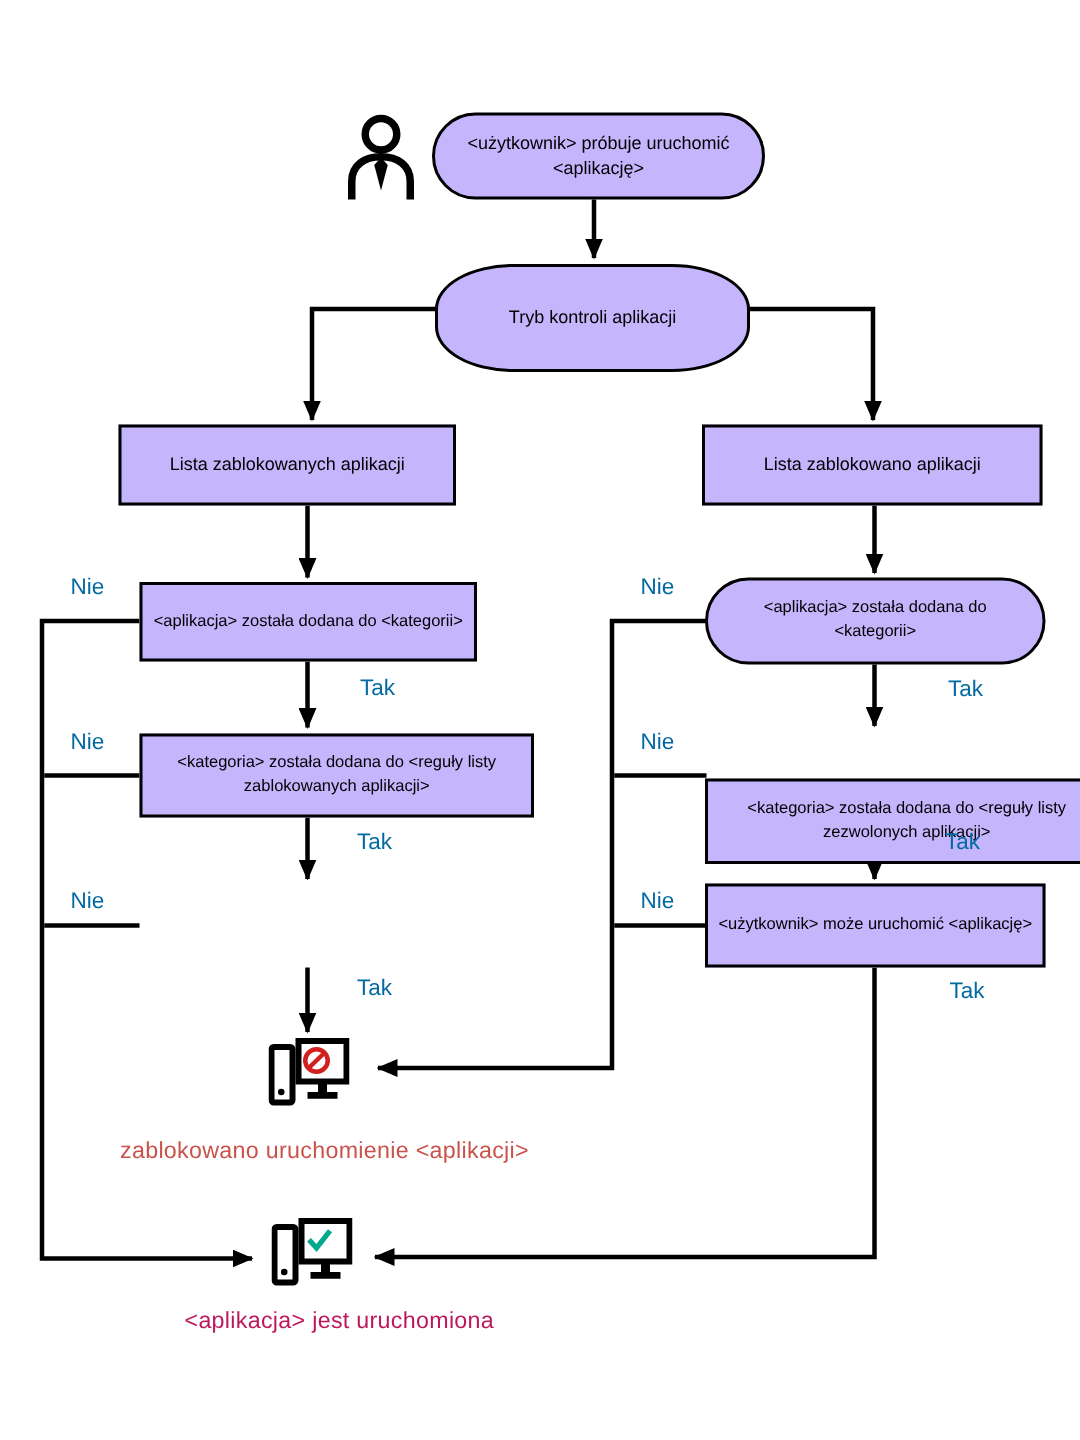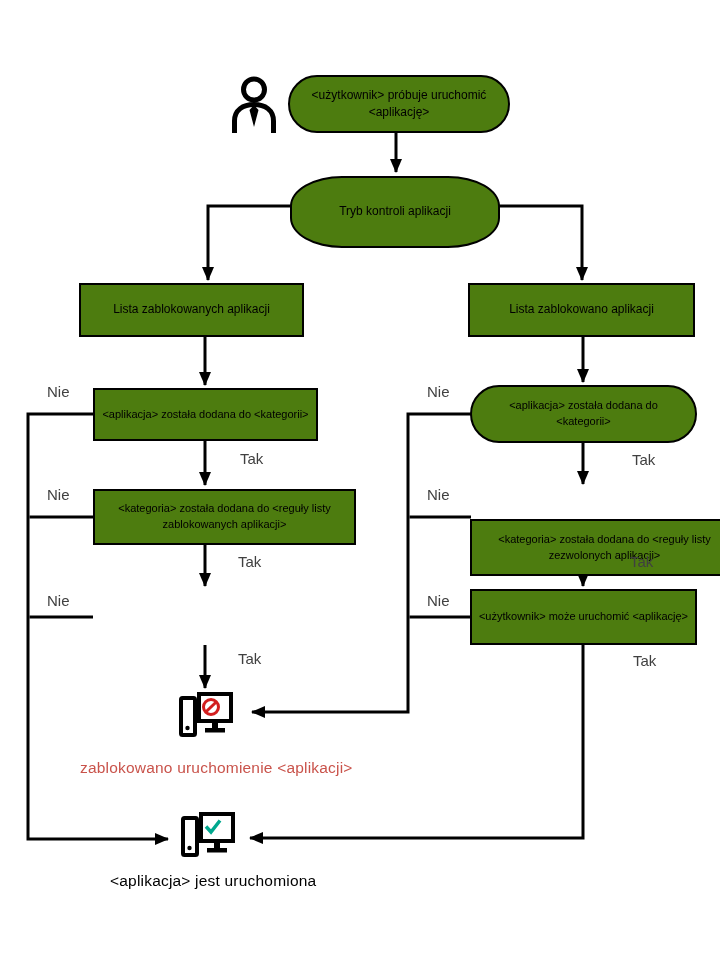--- a/index.html
+++ b/index.html
@@ -1,39 +1,39 @@
 <!DOCTYPE html>
 <html><head>
 <meta charset="utf-8">
 <style>
   html,body{margin:0;padding:0;background:#fff;}
   #canvas{position:relative;width:720px;height:960px;background:#ffffff;overflow:hidden;
           font-family:"Liberation Sans", sans-serif;color:#000;}
   #connectors{position:absolute;left:0;top:0;width:720px;height:960px;pointer-events:none;}
-  .flow-node{position:absolute;border:2.5px solid #000;background:#4d7c0f;box-sizing:border-box;
+  .flow-node{position:absolute;border:2.5px solid #000;background:#c4b5fd;box-sizing:border-box;
              display:flex;align-items:center;justify-content:center;text-align:center;
              font-size:11px;line-height:1.45;padding:2px 8px;}
   #node-user-attempts{left:288px;top:75px;width:222px;height:58px;border-radius:29px;font-size:12px;}
   #node-control-mode{left:290px;top:176px;width:210px;height:72px;border-radius:52px/30px;font-size:12px;}
   #node-blocked-list{left:79px;top:283px;width:225px;height:54px;font-size:12px;}
   #node-allowed-list{left:468px;top:283px;width:227px;height:54px;font-size:12px;}
   #node-app-cat-left{left:93px;top:388px;width:225px;height:53px;padding:2px 4px;}
   #node-app-cat-right{left:470px;top:385px;width:227px;height:58px;border-radius:29px;padding:2px 10px;}
   #node-cat-rule-left{left:93px;top:489px;width:263px;height:56px;}
   #node-cat-rule-right{left:470px;top:488px;width:269px;height:57px;margin-top:31px;}
   #node-user-cannot{left:93px;top:589px;width:225px;height:56px;}
   #node-user-can{left:470px;top:589px;width:227px;height:56px;padding:2px 4px;}
-  .decision-label{position:absolute;font-size:15px;color:#404040;}
+  .decision-label{position:absolute;font-size:15px;color:#0369a1;}
   #nie-left-1{left:47px;top:383px;} #nie-left-2{left:47px;top:486px;} #nie-left-3{left:47px;top:592px;}
   #nie-right-1{left:427px;top:383px;} #nie-right-2{left:427px;top:486px;} #nie-right-3{left:427px;top:592px;}
   #tak-left-1{left:240px;top:450px;} #tak-left-2{left:238px;top:553px;} #tak-left-3{left:238px;top:650px;}
   #tak-right-1{left:632px;top:451px;} #tak-right-2{left:630px;top:553px;} #tak-right-3{left:633px;top:652px;}
   .outcome-caption{position:absolute;font-size:15.5px;letter-spacing:0.2px;}
   #caption-blocked{left:80px;top:759px;color:#c9534b;}
-  #caption-running{left:110px;top:872px;color:#000000;}
+  #caption-running{left:123px;top:872px;color:#be185d;}
   .icon-abs{position:absolute;}
   #user-icon{left:230px;top:76px;}
   #computer-blocked-icon{left:179px;top:691px;}
   #computer-running-icon{left:181px;top:811px;}
 </style>
 </head>
 <body>
 
 <div id="canvas">
 

